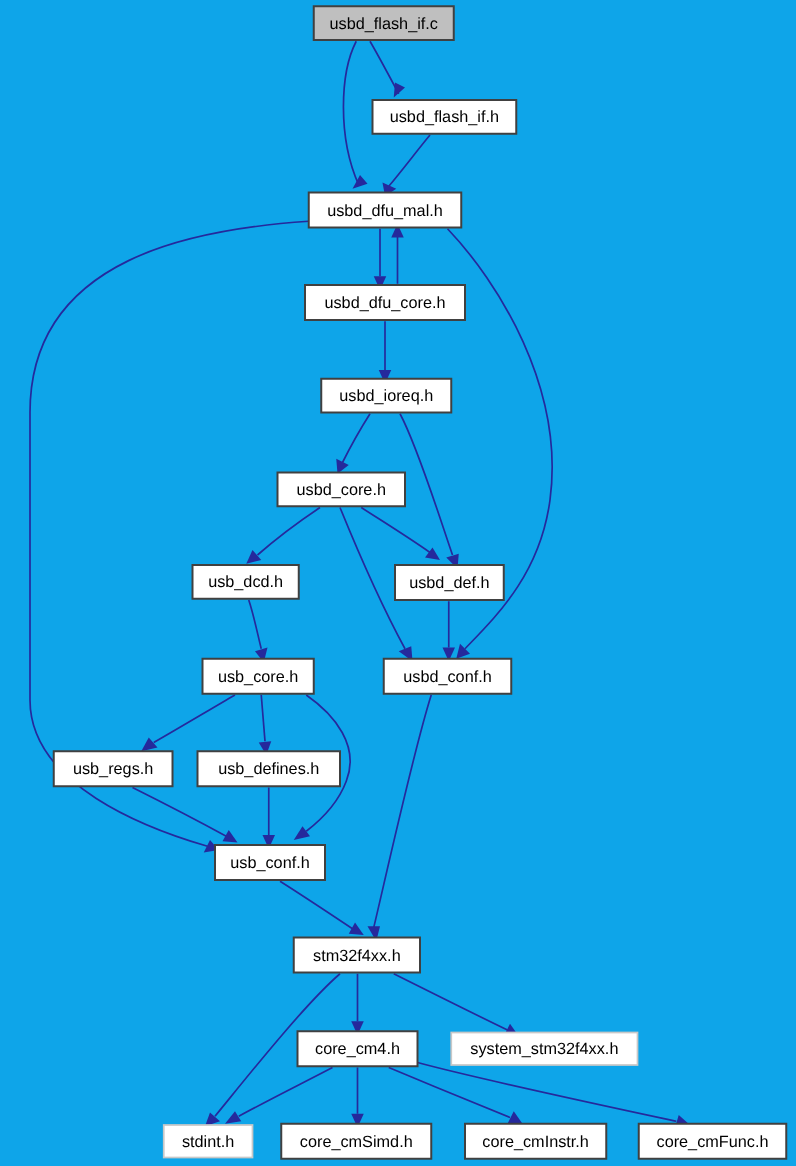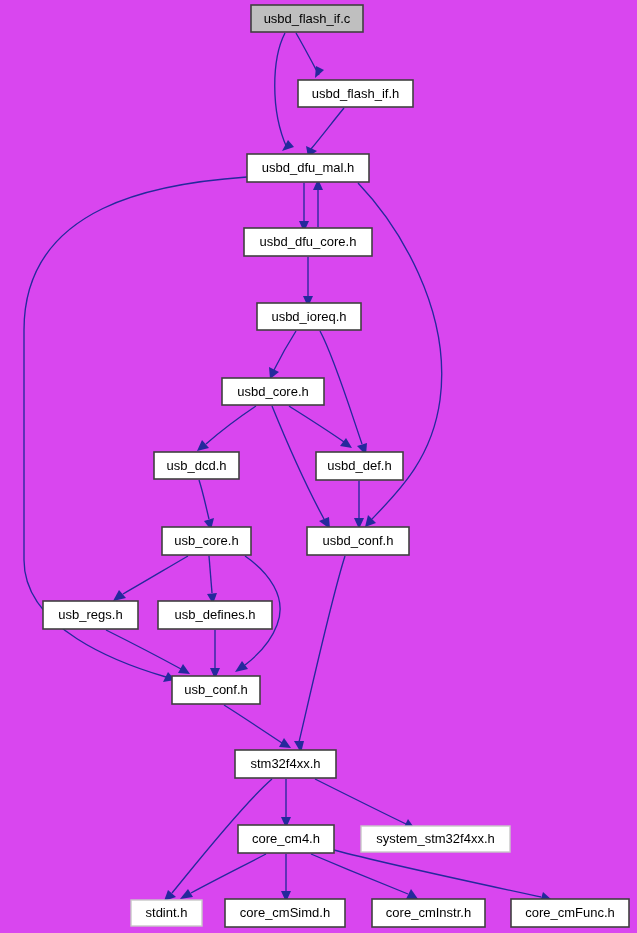--- a/index.html
+++ b/index.html
@@ -7,21 +7,21 @@
     padding: 0;
     background: #ffffff;
   }
   body {
     font-family: "Liberation Sans", sans-serif;
   }
   #graph-root {
     position: relative;
     width: 637px;
     height: 933px;
-    background: #d946ef;
+    background: #0ea5e9;
     overflow: hidden;
   }
   #graph-svg {
     position: absolute;
     left: 0;
     top: 0;
     width: 637px;
     height: 933px;
     display: block;
   }

